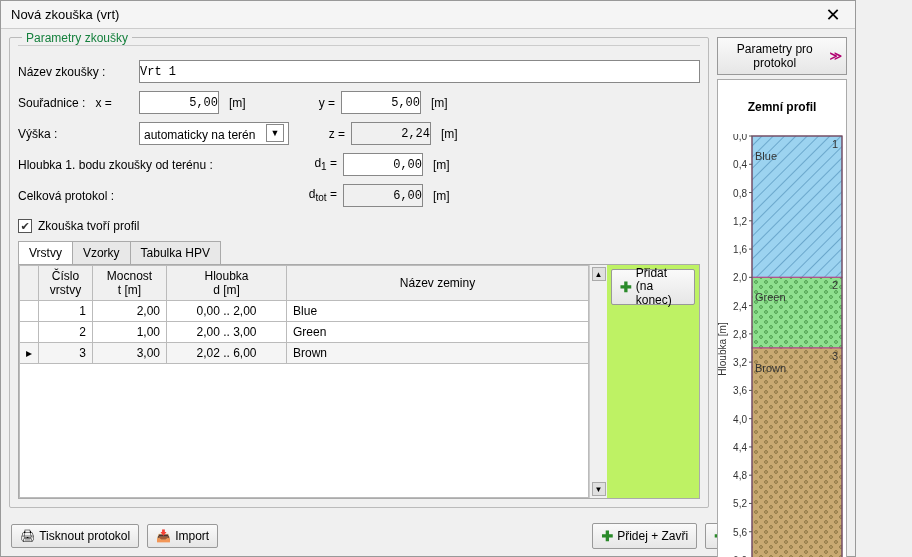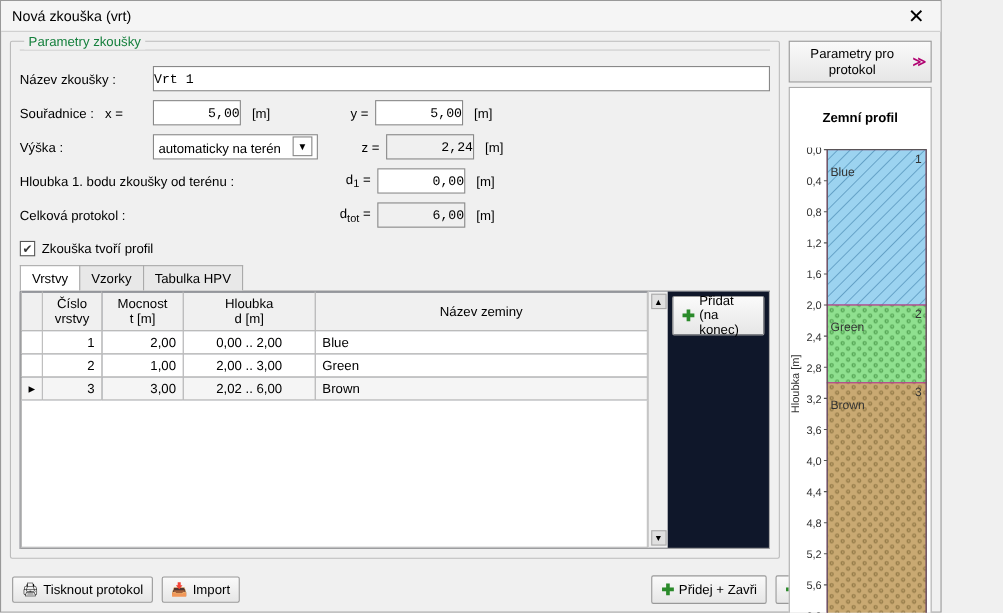--- a/index.html
+++ b/index.html
@@ -104,21 +104,21 @@
   padding: 4px 10px;
   background: #e8e8e8;
   margin-right: -1px;
   cursor:pointer;
 }
 .tab.active { background: #fff; }
 .tab-body {
   flex: 1;
   border: 1px solid #aaa;
   border-top:none;
-  background:#0f172a;
+  background:#bef264;
   display:flex;
 }
 .table-wrap { flex:1; display:flex; flex-direction:column; }
 .table { width:100%; border-collapse:collapse; }
 .table th, .table td {
   border: 1px solid #bbb;
   padding: 3px 6px;
   font-size: 12px;
   background:#fff;
 }

